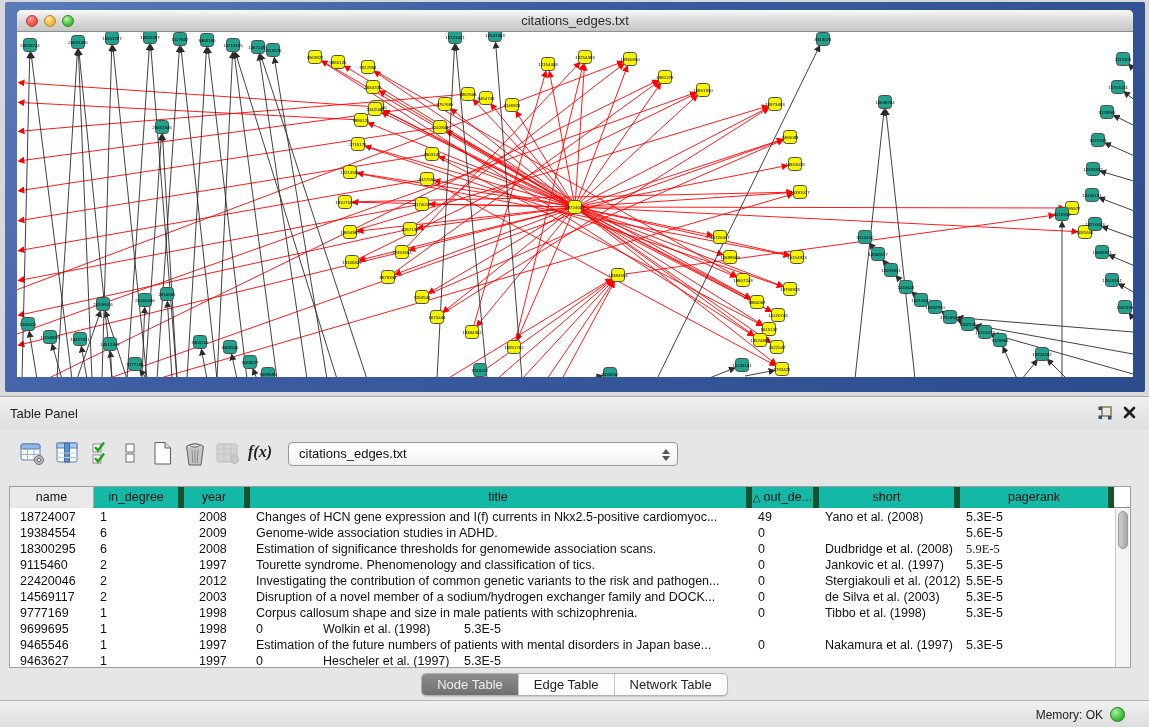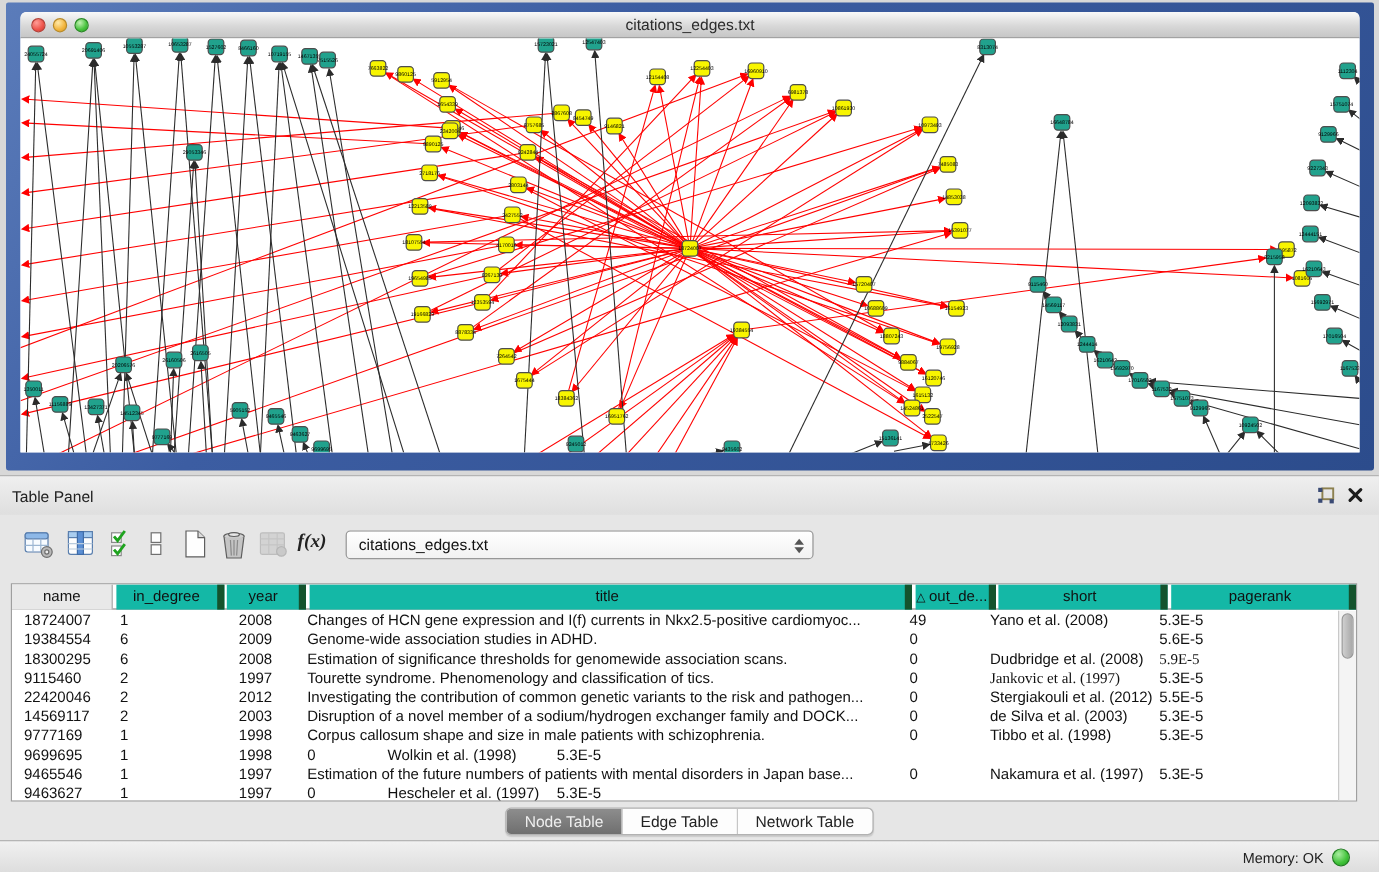--- a/index.html
+++ b/index.html
@@ -39,21 +39,21 @@
     background:linear-gradient(#ffffff,#f2f2f2); font-size:13px; color:#111;
     line-height:22px; padding-left:10px; }
   .net-select .arrows { position:absolute; right:6px; top:4px; width:9px; height:16px; }
   .net-select .arrows div { width:0; height:0; border-left:4px solid transparent;
     border-right:4px solid transparent; margin:2px 0; }
   .arr-up { border-bottom:5px solid #555; }
   .arr-dn { border-top:5px solid #555; }
   
   .grid { position:absolute; left:9px; top:89px; width:1122px; height:182px;
     background:#fff; border:1px solid #9f9f9f; overflow:hidden; }
-  .grid-head { display:flex; height:21px; border-bottom:1px solid #8a8a8a;justify-content:space-between; }
+  .grid-head { display:flex; height:21px; border-bottom:1px solid #8a8a8a; }
   .gh-cell { flex:0 0 auto; height:21px; line-height:20px; text-align:center;
     font-size:12.5px; color:#111; background:#14b8a6; border-right:6px solid #14532d;
     overflow:hidden; white-space:nowrap; }
   .gh-cell.gray { background:#e9e9e9; border-right:1px solid #aaa; }
   .sortg { font-size:10px; margin-right:3px; }
   .grid-body { position:absolute; left:0; top:22px; right:16px; bottom:0; }
   .g-row { display:flex; height:16px; line-height:16px; font-size:12.5px; color:#111;
     white-space:nowrap; }
   .g-cell { flex:0 0 auto; overflow:hidden; white-space:nowrap; padding-left:6px; }
   .vscroll { position:absolute; right:0; top:22px; width:15px; bottom:0;
@@ -577,21 +577,21 @@
           <div class="g-cell" style="width: 67px;">0</div>
           <div class="g-cell" style="width: 141px;">Dudbridge et al. (2008)</div>
           <div class="g-cell" style="width: 154px; font-family: Liberation Serif, serif;">5.9E-5</div>
         </div>
         <div class="g-row">
           <div class="g-cell" style="width: 84px; padding-left: 10px;">9115460</div>
           <div class="g-cell" style="width: 90px;">2</div>
           <div class="g-cell" style="width: 66px; padding-left: 15px;">1997</div>
           <div class="g-cell" style="width: 502px;">Tourette syndrome. Phenomenology and classification of tics.</div>
           <div class="g-cell" style="width: 67px;">0</div>
-          <div class="g-cell" style="width: 141px; font-family: Liberation Serif, serif;">Jankovic et al. (1997)</div>
+          <div class="g-cell" style="width: 141px;">Jankovic et al. (1997)</div>
           <div class="g-cell" style="width: 154px;">5.3E-5</div>
         </div>
         <div class="g-row">
           <div class="g-cell" style="width: 84px; padding-left: 10px;">22420046</div>
           <div class="g-cell" style="width: 90px;">2</div>
           <div class="g-cell" style="width: 66px; padding-left: 15px;">2012</div>
           <div class="g-cell" style="width: 502px;">Investigating the contribution of common genetic variants to the risk and pathogen...</div>
           <div class="g-cell" style="width: 67px;">0</div>
           <div class="g-cell" style="width: 141px;">Stergiakouli et al. (2012)</div>
           <div class="g-cell" style="width: 154px;">5.5E-5</div>

